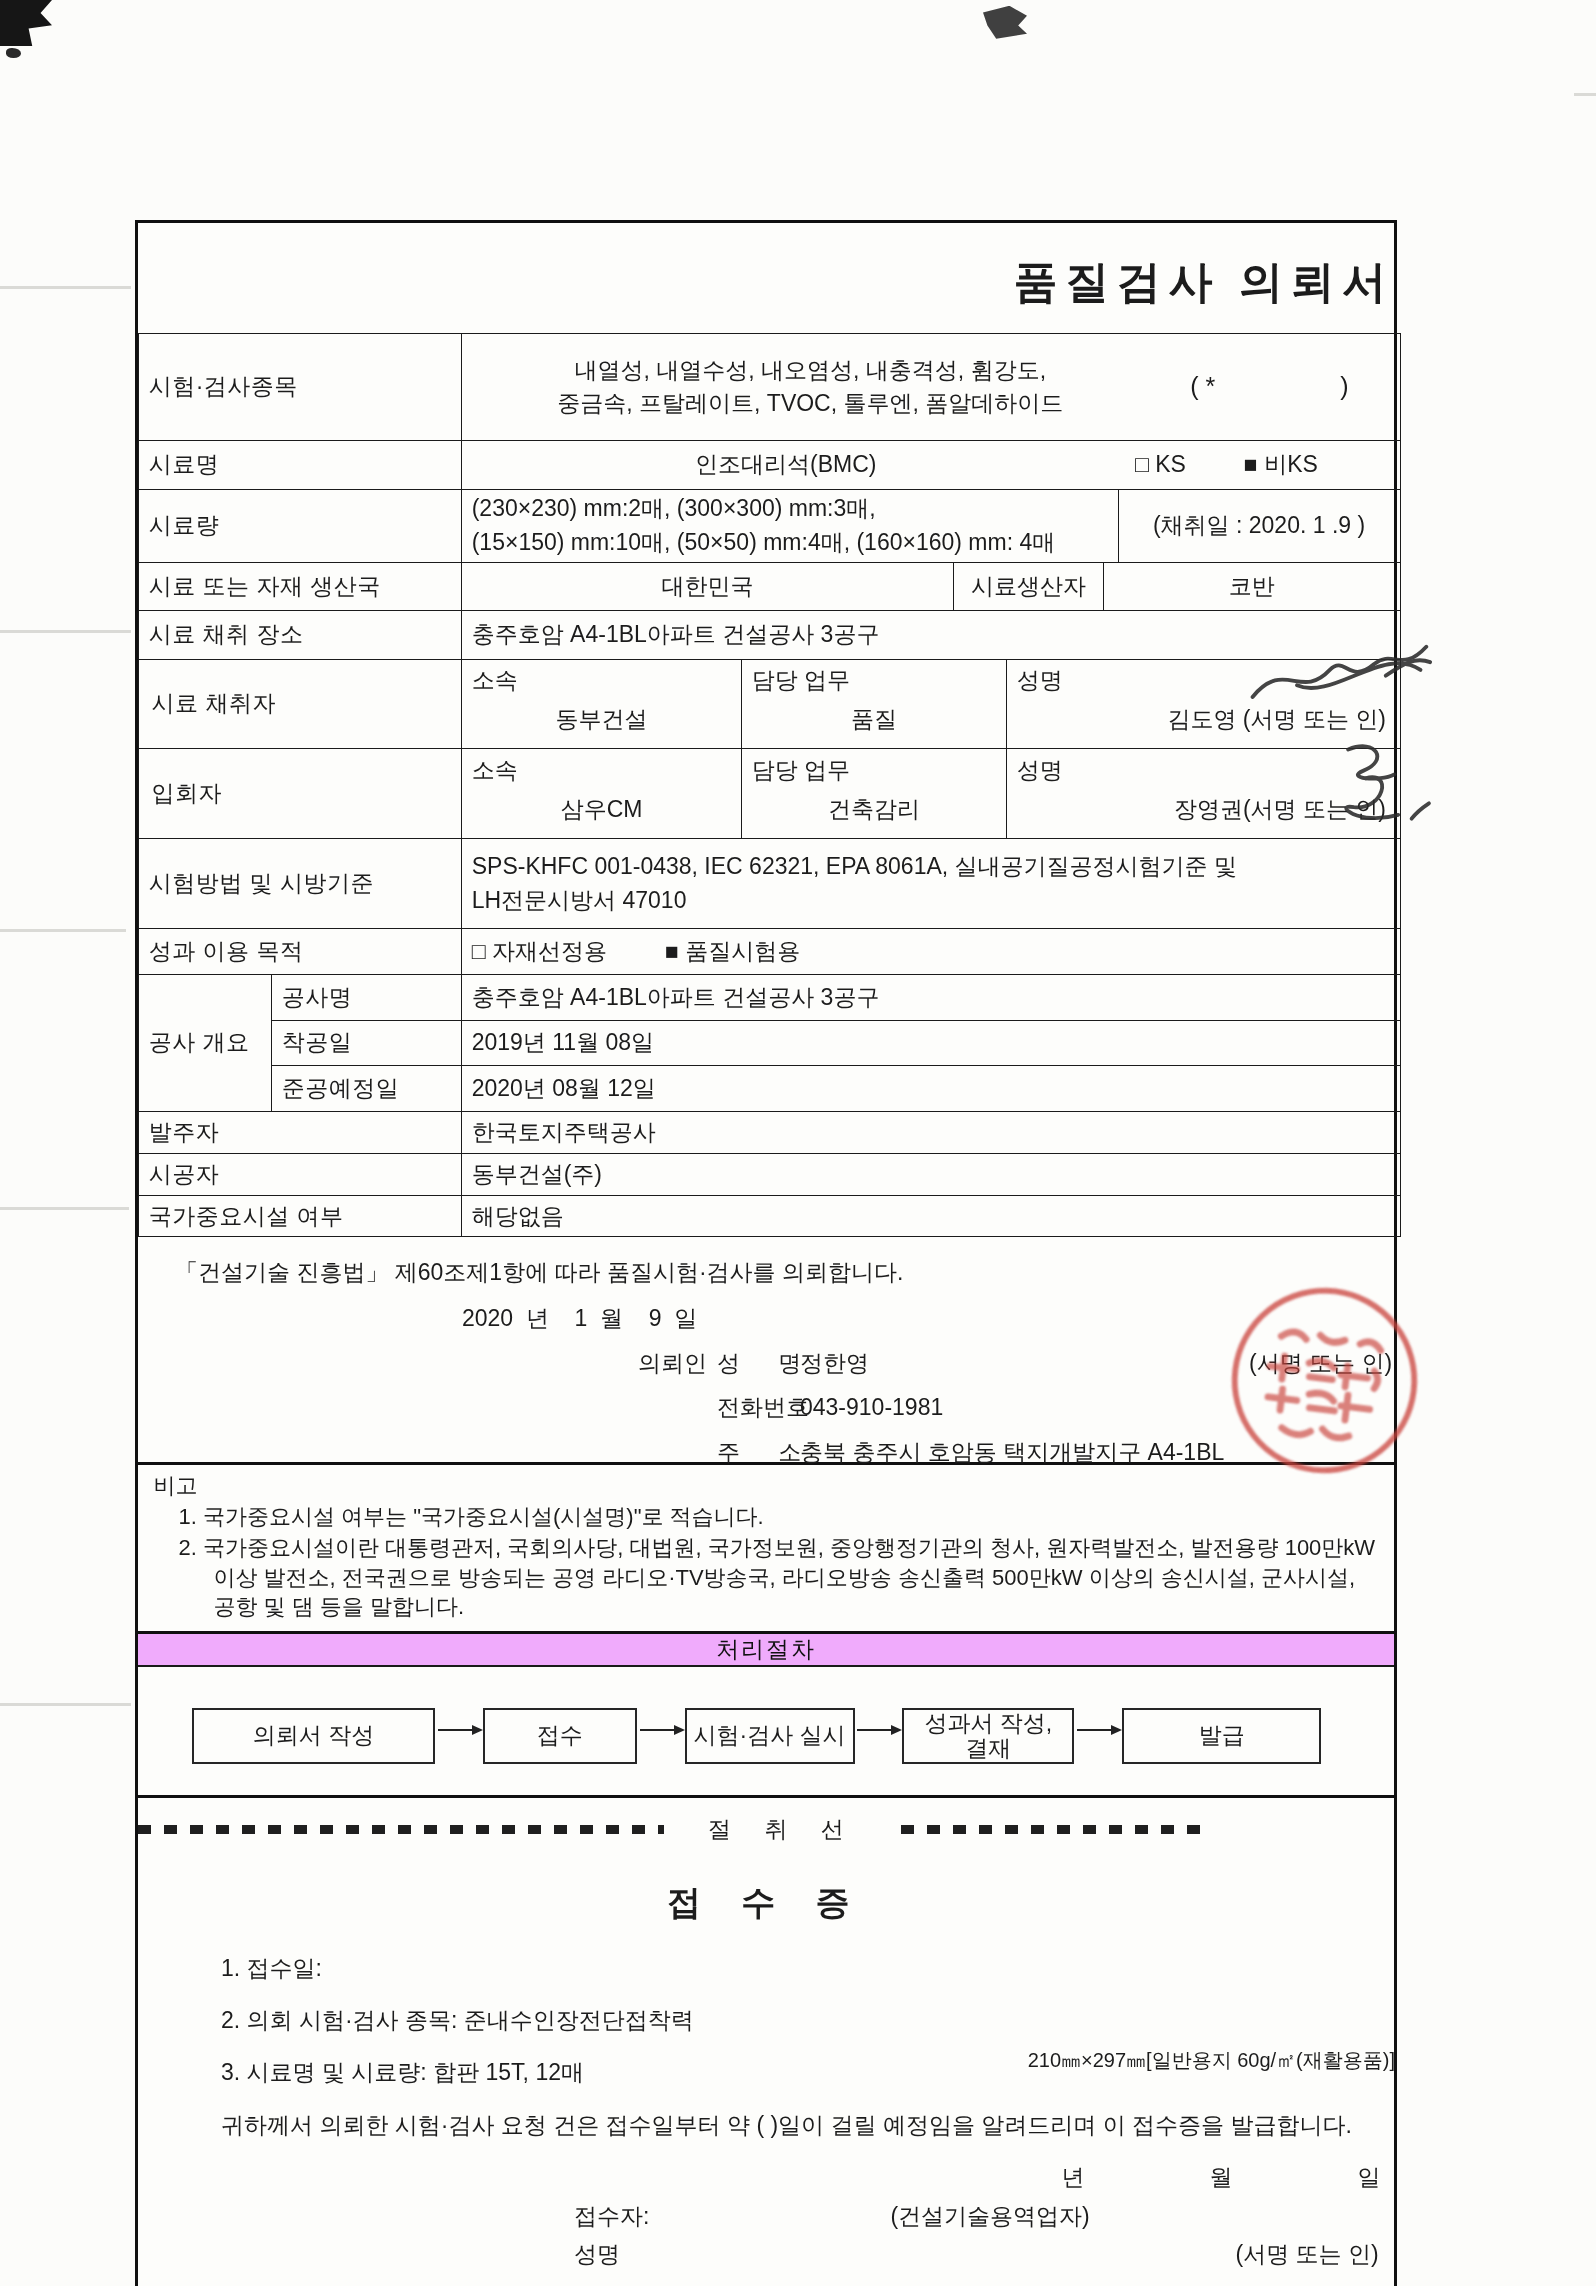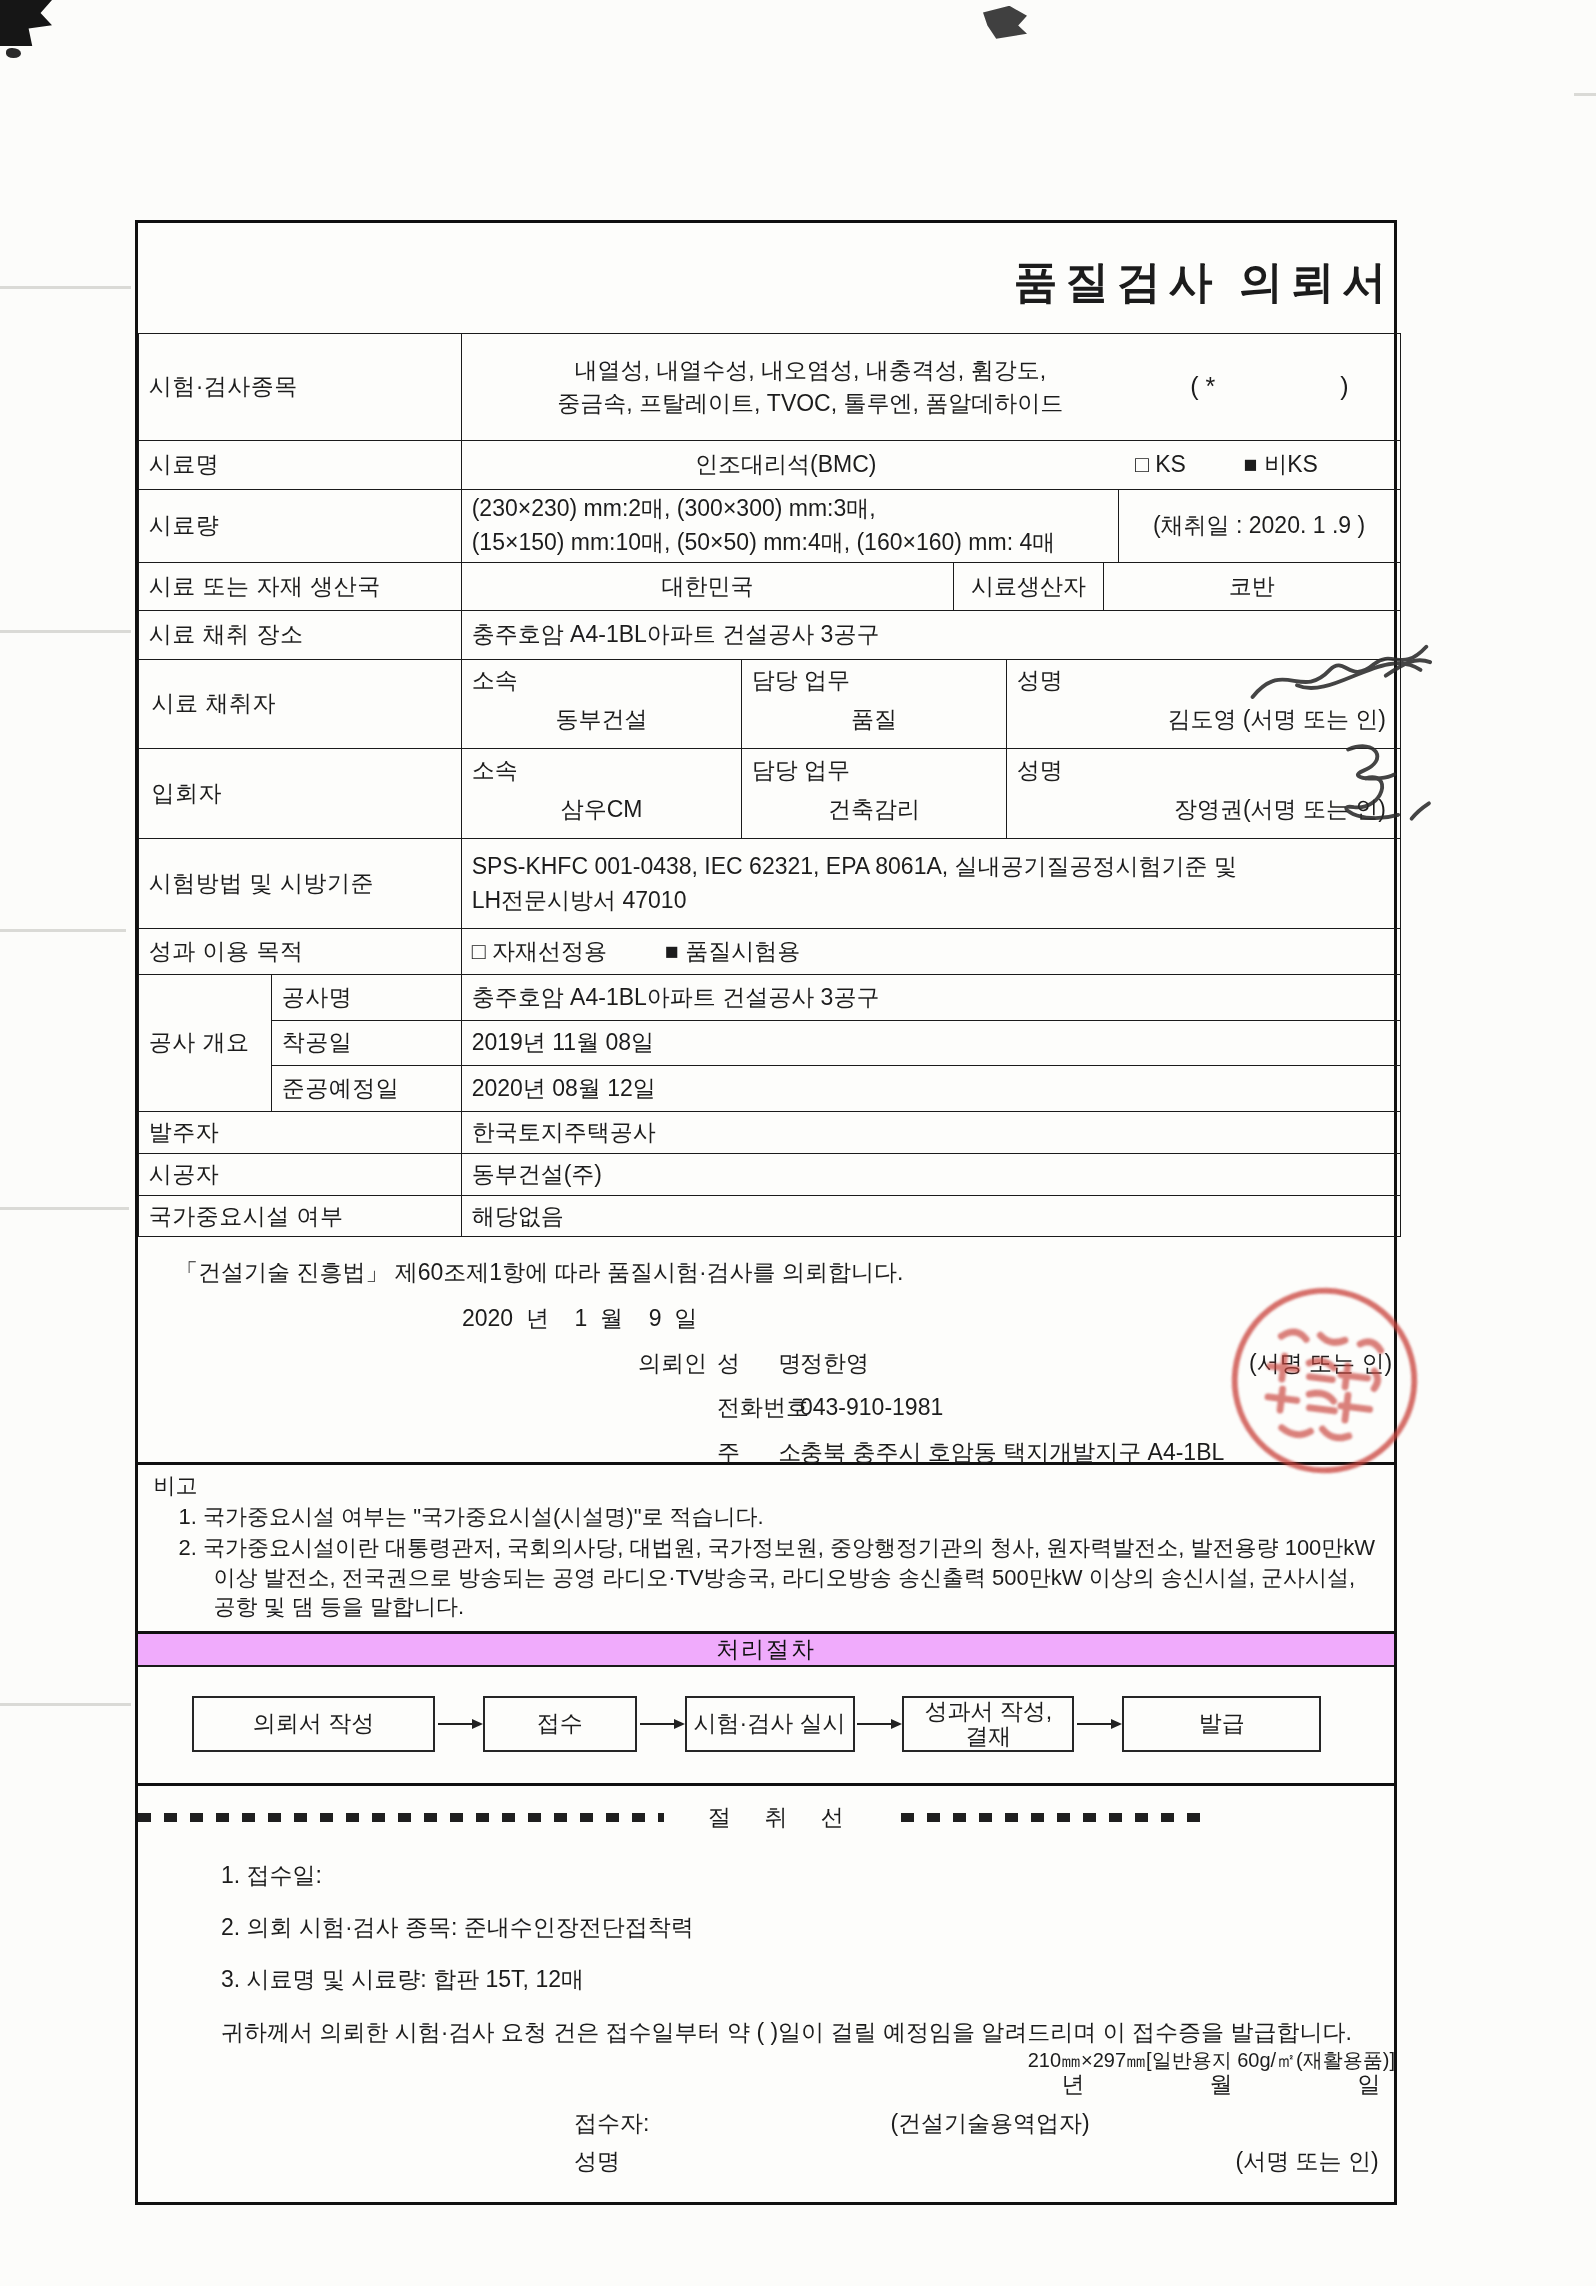--- a/index.html
+++ b/index.html
@@ -78,21 +78,21 @@
   .notes{border-top:3.9px solid #101010;padding:5.8px 13.5px 9.7px;font-size:22px;line-height:1.34;}
   .note-item{padding-left:62px;text-indent:-35px;margin-top:1.9px;}
   .notes-title{margin-left:1.9px;}
 
   
   .process{border-top:3.9px solid #101010;}
   .proc-bar{height:31px;background:#f0abfc;border-bottom:2.9px solid #1a1a1a;display:flex;align-items:center;justify-content:center;
     font-size:23px;letter-spacing:1.9px;color:#111;}
   .flow{display:flex;align-items:center;padding:29px 33px 31px 54px;}
   .flow-box{border:2.4px solid #262626;height:56px;display:flex;align-items:center;justify-content:center;
-    text-align:center;font-size:23px;white-space:pre-line;line-height:1.12;box-sizing:border-box;}
+    text-align:center;font-size:23px;white-space:pre-line;line-height:1.12;box-sizing:border-box;margin-top:12px;}
   .b1{width:243px;}.b2{width:154px;}.b3{width:170px;}.b4{width:172px;}.b5{width:199px;}
   .arrow{flex:0 0 42px;height:0;border-top:2.9px solid #222;position:relative;margin:0 2.9px;}
   .arrow::after{content:"";position:absolute;right:-2.9px;top:-6.8px;border-left:11.6px solid #222;
     border-top:5.3px solid transparent;border-bottom:5.3px solid transparent;}
 
   
   .receipt{border-top:3.9px solid #101010;padding-bottom:25px;font-size:23px;}
   .cutline{display:flex;align-items:center;margin-top:15.4px;}
   .dashes{height:8.7px;background:repeating-linear-gradient(90deg,#1f1f1f 0 12.6px,transparent 12.6px 26px);}
   .d1{width:526px;}
@@ -346,20 +346,21 @@
         <div class="flow-box b5">발급</div>
       </div>
     </div>
 
     <div class="receipt">
       <div class="cutline">
         <div class="dashes d1"></div>
         <span class="cut-label">절 취 선</span>
         <div class="dashes d2"></div>
       </div>
+      <div class="receipt-title">접 수 증</div>
       <div class="receipt-items">
         <div>1. 접수일:</div>
         <div>2. 의회 시험·검사 종목: 준내수인장전단접착력</div>
         <div>3. 시료명 및 시료량: 합판 15T, 12매</div>
       </div>
       <div class="receipt-body">귀하께서 의뢰한 시험·검사 요청 건은 접수일부터 약 (    )일이 걸릴 예정임을 알려드리며 이 접수증을 발급합니다.</div>
       <div class="ymd">
         <span>년</span>
         <span>월</span>
         <span>일</span>

